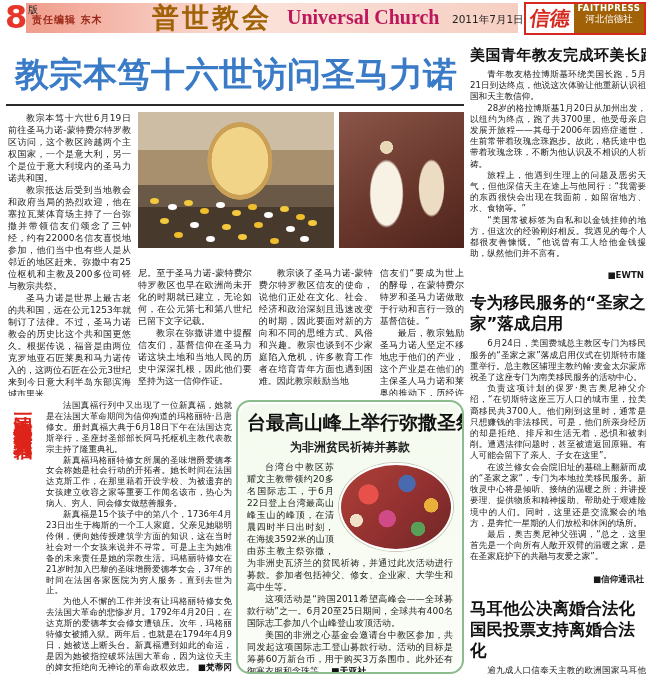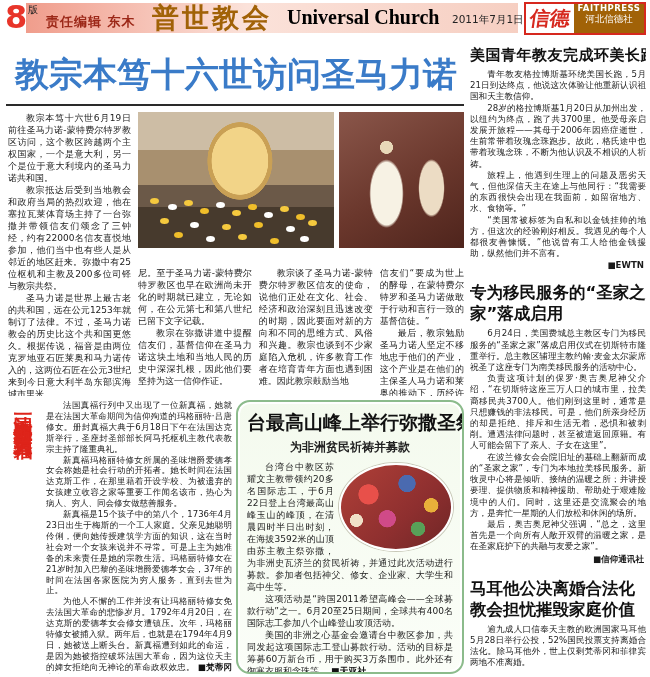--- a/index.html
+++ b/index.html
@@ -5,24 +5,24 @@
   * { margin:0; padding:0; box-sizing:border-box; }
   body { background:#888; font-family:"DejaVu Sans", sans-serif; }
   .page { position:relative; width:650px; height:677px; background:#fff; margin:0 auto; overflow:hidden; color:#1a1a1a; }
 
   
   .header { position:absolute; top:0; left:0; width:650px; height:38px; }
   .pink-band { position:absolute; left:26px; top:3px; width:492px; height:30px;
     background:linear-gradient(to right,#f09d8c,#fbe2da 45%,#f6cfc2); }
   .page-num { position:absolute; left:5px; top:-2px; font-size:32px; font-weight:bold; color:#e8352a; }
   .page-ban { position:absolute; left:28px; top:3px; font-size:10px; color:#222; }
-  .editor { position:absolute; left:46px; top:13px; font-size:13px; font-weight:bold; color:#9c2818; letter-spacing:1px;text-align:center; }
+  .editor { position:absolute; left:32px; top:13px; font-size:10px; font-weight:bold; color:#9c2818; letter-spacing:1px;text-align:center; }
   .masthead-cn { position:absolute; left:152px; top:0px; font-size:27px; font-weight:bold; color:#a16207;
     font-family:"Liberation Serif", serif; letter-spacing:3px; }
-  .masthead-en { position:absolute; left:287px; top:6px; font-size:20px; font-weight:bold; color:#000000;
+  .masthead-en { position:absolute; left:287px; top:6px; font-size:20px; font-weight:bold; color:#be185d;
     font-family:"Liberation Serif", serif; }
   .date { position:absolute; left:452px; top:13px; font-size:10.5px; color:#222; }
   .logo { position:absolute; left:524px; top:2px; width:122px; height:33px; border:2px solid #d6281e;
     display:flex; background:#fff; }
   .logo-cn { width:48px; display:flex; align-items:center; justify-content:center;
     font-size:20px; font-weight:bold; color:#d6281e; transform:skewX(-8deg);
     font-family:"Liberation Serif", serif; }
   .logo-right { flex:1; background:#a16207; color:#fff; display:flex; flex-direction:column;
     align-items:center; justify-content:flex-start; line-height:1.15; }
   .logo-en { font-size:8.5px; font-weight:bold; letter-spacing:0.5px; }
@@ -84,21 +84,21 @@
       radial-gradient(circle 10px at 70% 76%, #58a058 0 70%, rgba(0,0,0,0) 74%),
       radial-gradient(circle 9px at 14% 66%, #f0e0c8 0 70%, rgba(0,0,0,0) 74%),
       linear-gradient(135deg, #b04038, #8e2f2f 60%, #6e2626); }
   .taiwan .para { font-size:9px; line-height:12px; }
 
   
   .rightcol { position:absolute; top:46px; left:470px; width:176px; height:631px; overflow:hidden; }
   .r-title { font-size:15px; font-weight:bold; color:#111; margin-bottom:4px; letter-spacing:0.5px; white-space:nowrap; }
   .r-title-big { font-size:16.5px; font-weight:bold; color:#111; line-height:21px; margin:12px 0 4px 0; }
   .rightcol .para { font-size:8.6px; line-height:11.2px; }
-  .r-byline { text-align:right; font-size:8.6px; font-weight:bold; margin:1px 2px 0 0; }
+  .r-byline { text-align:right; font-size:8.6px; font-weight:bold; margin:11px 2px 0 0; }
 </style>
 </head>
 <body>
 
 <div class="page">
 
   <div class="header">
     <div class="pink-band"></div>
     <div class="page-num">8</div>
     <div class="page-ban">版</div>
@@ -172,17 +172,17 @@
     <p class="para">“美国常被标签为自私和以金钱挂帅的地方，但这次的经验刚好相反。我遇见的每个人都很友善慷慨。”他说曾有工人给他金钱援助，纵然他们并不富有。</p>
     <div class="r-byline">■EWTN</div>
 
     <div class="r-title-big">专为移民服务的“圣家之家”落成启用</div>
     <p class="para">6月24日，美国费城总主教区专门为移民服务的“圣家之家”落成启用仪式在切斯特市隆重举行。总主教区辅理主教约翰·麦金太尔蒙席祝圣了这座专门为南美移民服务的活动中心。</p>
     <p class="para">负责这项计划的保罗·奥吉奥尼神父介绍，“在切斯特这座三万人口的城市里，拉美裔移民共3700人。他们刚到这里时，通常是只想赚钱的非法移民。可是，他们所亲身经历的却是拒绝、排斥和生活无着，恐惧和被剥削。遭遇法律问题时，甚至被遣返回原籍。有人可能会留下了亲人、子女在这里”。</p>
     <p class="para">在波兰修女会会院旧址的基础上翻新而成的“圣家之家”，专门为本地拉美移民服务。新牧灵中心将是倾听、接纳的温暖之所；并讲授要理、提供物质和精神援助、帮助处于艰难险境中的人们。同时，这里还是交流聚会的地方，是奔忙一星期的人们放松和休闲的场所。</p>
     <p class="para">最后，奥吉奥尼神父强调，“总之，这里首先是一个向所有人敞开双臂的温暖之家，是在圣家庇护下的共融与友爱之家”。</p>
     <div class="r-byline">■信仰通讯社</div>
 
-    <div class="r-title-big">马耳他公决离婚合法化 教会担忧摧毁家庭价值</div>
+    <div class="r-title-big">马耳他公决离婚合法化 国民投票支持离婚合法化</div>
     <p class="para">逾九成人口信奉天主教的欧洲国家马耳他5月28日举行公投，52%国民投票支持离婚合法化。除马耳他外，世上仅剩梵蒂冈和菲律宾两地不准离婚。</p>
   </div>
 
 </div>
 
 </body></html>

